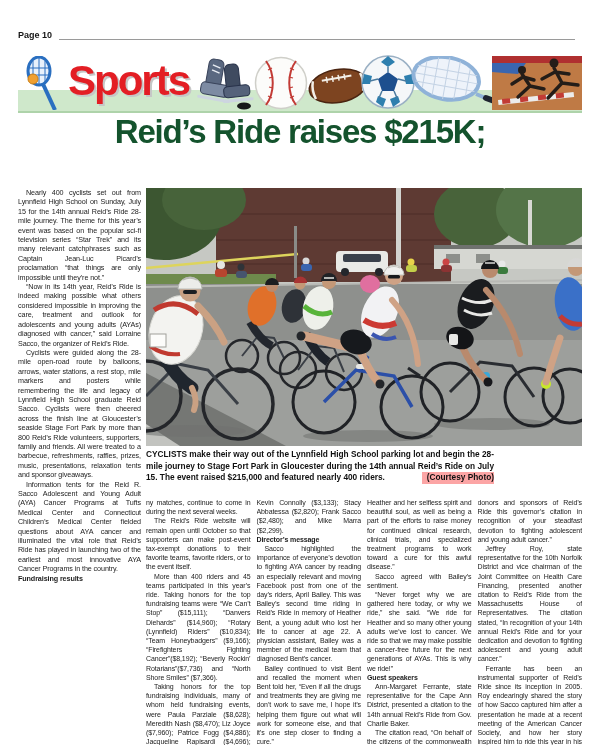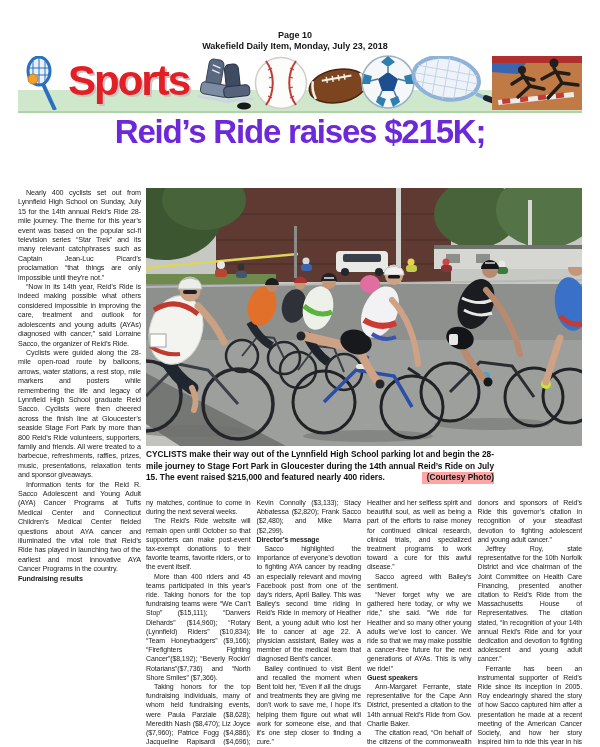--- a/index.html
+++ b/index.html
@@ -1,32 +1,32 @@
 <!DOCTYPE html>
 <html><head>
 <meta charset="utf-8">
 <style>
   html,body{margin:0;padding:0;background:#e9e9e9;}
   .page{position:relative;width:600px;height:747px;background:#ffffff;overflow:hidden;
         font-family:"Liberation Sans","DejaVu Sans",sans-serif;color:#1b1b1b;}
   
-  .masthead{position:absolute;left:18px;right:28px;top:30px;display:flex;align-items:center;
-            font-size:9px;font-weight:bold;color:#161616;flex-direction:column;}
+  .masthead{position:absolute;left:18px;right:18px;top:30px;display:flex;align-items:flex-end;
+            font-size:9px;font-weight:bold;color:#161616;}
   .mast-rule{flex:1;border-top:1px solid #9a9a9a;margin:0 7px;height:0;}
   
   .banner{position:absolute;left:18px;top:55px;width:564px;height:59px;}
   .banner-bar{position:absolute;left:0;right:0;bottom:1px;height:21px;background:#cfe8cb;
               border-bottom:2px solid #aed3aa;}
   .sports-title{position:absolute;left:50px;top:0px;font-size:42px;line-height:52px;font-weight:bold;
                 color:#e31e24;letter-spacing:-2px;
                 text-shadow:2px 2px 0 #c6c6c6;}
   .bicon{position:absolute;bottom:4px;}
   
   .headline{position:absolute;left:0;top:114px;width:600px;text-align:center;font-weight:bold;
-            font-size:33px;line-height:35px;letter-spacing:-1.2px;color:#6d28d9;}
+            font-size:33px;line-height:35px;letter-spacing:-1.2px;color:#14532d;}
   
   .body-col p{margin:0;font-size:7.2px;line-height:9.4px;text-align:justify;
               letter-spacing:-0.1px;color:#1c1c1c;}
   .para{text-indent:8px;}
   .cont{text-indent:0;}
   .sub{text-align:left;font-weight:bold;text-indent:0;}
   .col1{position:absolute;left:18px;top:188px;width:123px;height:557px;overflow:hidden;}
   .lower{position:absolute;left:146px;top:498px;width:436px;height:247px;display:flex;gap:6px;}
   .lower .body-col{flex:1;overflow:hidden;}
   .lower .body-col p{font-size:7px;line-height:9.2px;}
@@ -38,21 +38,20 @@
   .credit{position:absolute;right:0;bottom:0;background:#fca5a5;padding-left:5px;}
 </style>
 </head>
 <body>
 
 <div class="page">
 
   <div class="masthead">
     <span>Page 10</span>
     <span class="mast-rule"></span>
-    <span>Wakefield Daily Item, Monday, July 23, 2018</span>
   </div>
 
   <div class="banner">
     <div class="banner-bar"></div>
 
     <svg class="bicon" style="left:4px;width:42px;height:54px;" viewBox="0 0 42 54">
       <ellipse cx="17" cy="15" rx="11" ry="14" fill="#e8f1fb" stroke="#2a6fc0" stroke-width="3"></ellipse>
       <line x1="11" y1="5" x2="11" y2="27" stroke="#2a6fc0" stroke-width="1"></line>
       <line x1="17" y1="2" x2="17" y2="29" stroke="#2a6fc0" stroke-width="1"></line>
       <line x1="23" y1="5" x2="23" y2="27" stroke="#2a6fc0" stroke-width="1"></line>

